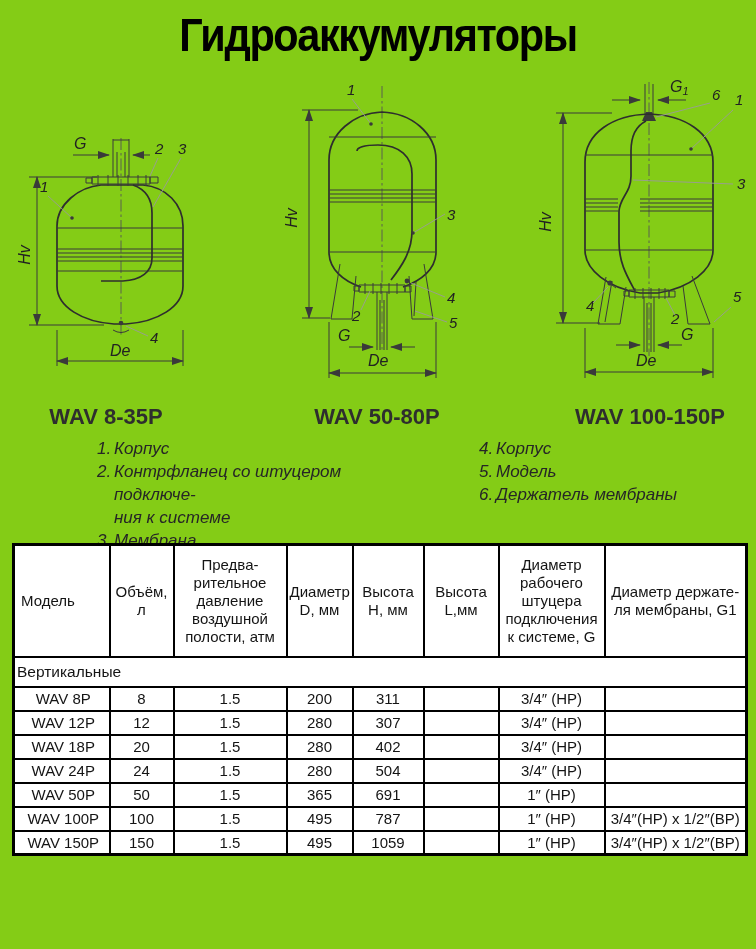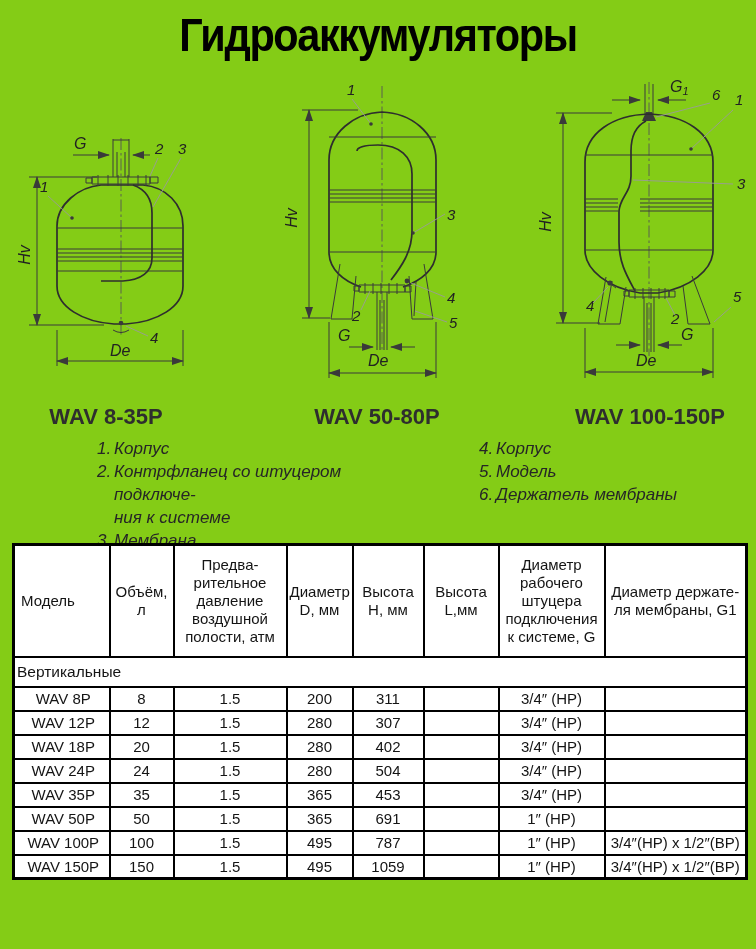--- a/index.html
+++ b/index.html
@@ -302,30 +302,20 @@
       <td class="c-model">WAV 24P</td>
       <td>24</td>
       <td>1.5</td>
       <td>280</td>
       <td>504</td>
       <td></td>
       <td>3/4″ (НР)</td>
       <td></td>
     </tr>
         <tr class="data-row">
-      <td class="c-model">WAV 35P</td>
-      <td>35</td>
-      <td>1.5</td>
-      <td>365</td>
-      <td>453</td>
-      <td></td>
-      <td>3/4″ (НР)</td>
-      <td></td>
-    </tr>
-        <tr class="data-row">
       <td class="c-model">WAV 50P</td>
       <td>50</td>
       <td>1.5</td>
       <td>365</td>
       <td>691</td>
       <td></td>
       <td>1″ (НР)</td>
       <td></td>
     </tr>
         <tr class="data-row">

